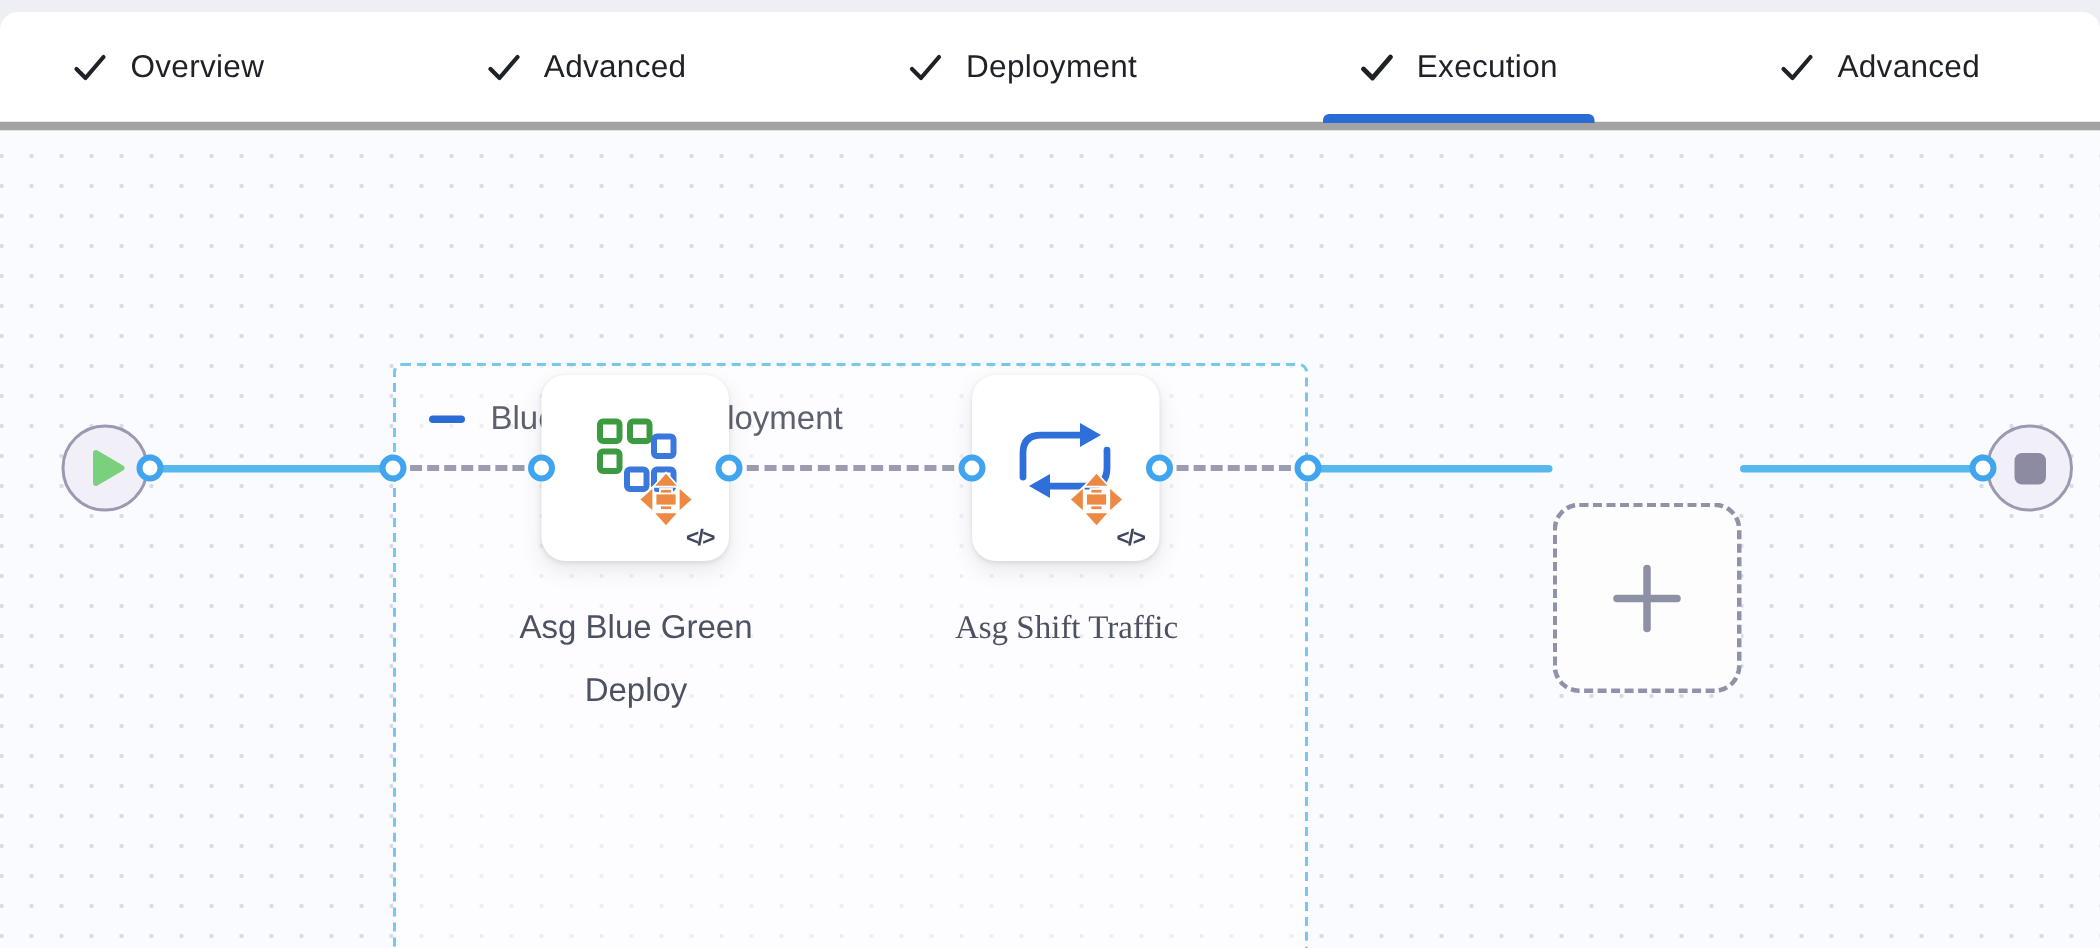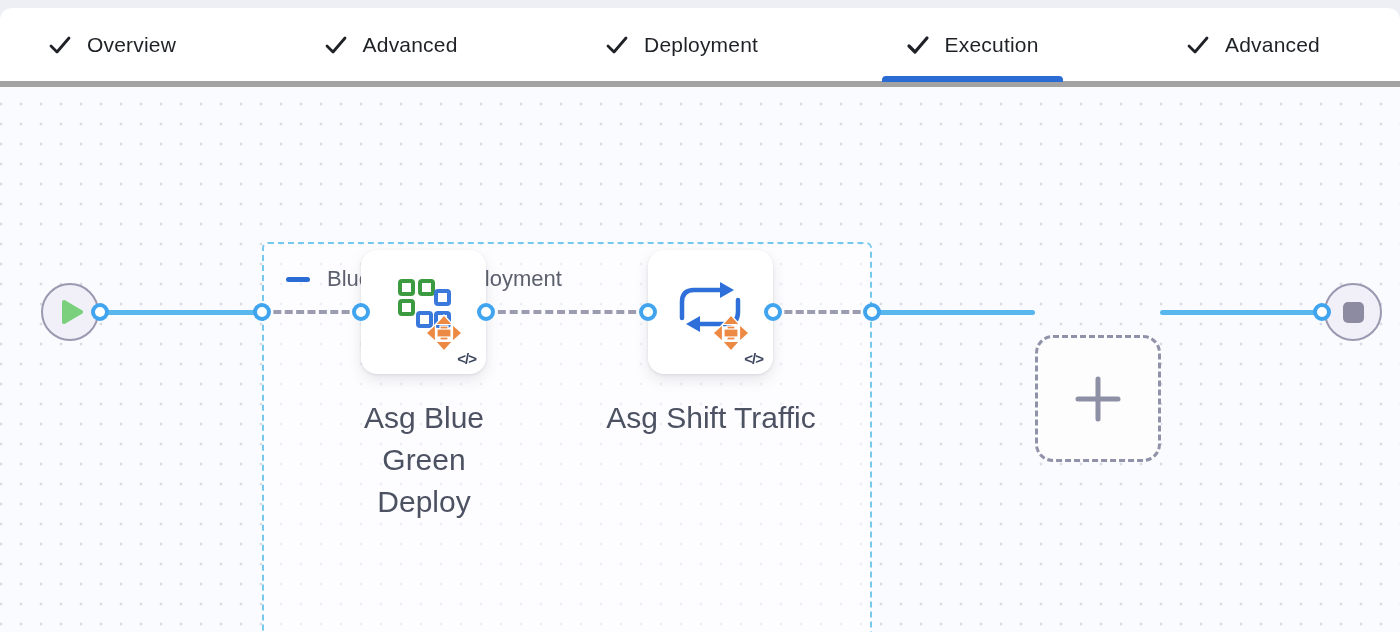--- a/index.html
+++ b/index.html
@@ -66,21 +66,21 @@
     box-shadow:0 1px 3px rgba(40,41,61,0.10), 0 6px 14px rgba(96,97,112,0.14);
   }
   .step-icon { position:absolute; }
   .move-badge { position:absolute; left:64px; top:64px; }
   .code-badge {
     position:absolute; right:10px; bottom:7px; font-size:15px; font-weight:bold;
     color:#3e475f; letter-spacing:-1px;
   }
 
   .node-label {
-    position:absolute; top:397px; font-size:30px; line-height:42px; color:#4d5263;
+    position:absolute; top:397px; font-size:22px; line-height:42px; color:#4d5263;
     text-align:center; z-index:3;
   }
 
   .add-step {
     position:absolute; left:1035px; top:248px; width:126px; height:127px;
     border:3px dashed #9092a9; border-radius:18px; background:#fdfdfe;
     display:flex; align-items:center; justify-content:center; cursor:pointer; z-index:4;
   }
 </style>
 </head>
@@ -207,17 +207,17 @@
     <div class="port" style="left:100px;  top:225px;"></div>
     <div class="port" style="left:262px;  top:225px;"></div>
     <div class="port" style="left:361px;  top:225px;"></div>
     <div class="port" style="left:486px;  top:225px;"></div>
     <div class="port" style="left:648px;  top:225px;"></div>
     <div class="port" style="left:773px;  top:225px;"></div>
     <div class="port" style="left:872px;  top:225px;"></div>
     <div class="port" style="left:1322px; top:225px;"></div>
 
     <div class="node-label" style="left:333px; top:310px; width:182px;">Asg Blue Green Deploy</div>
-    <div class="node-label" style="left:591px; top:310px; width:240px;">Asg Shift Traffic</div>
+    <div class="node-label" style="left:591px; top:310px; width:240px;font-family:Liberation Serif, serif;">Asg Shift Traffic</div>
     <div class="node-label" style="left:998px; top:310px; width:200px;">Add Step</div>
 
   </div>
 </div>
 
 </body></html>

